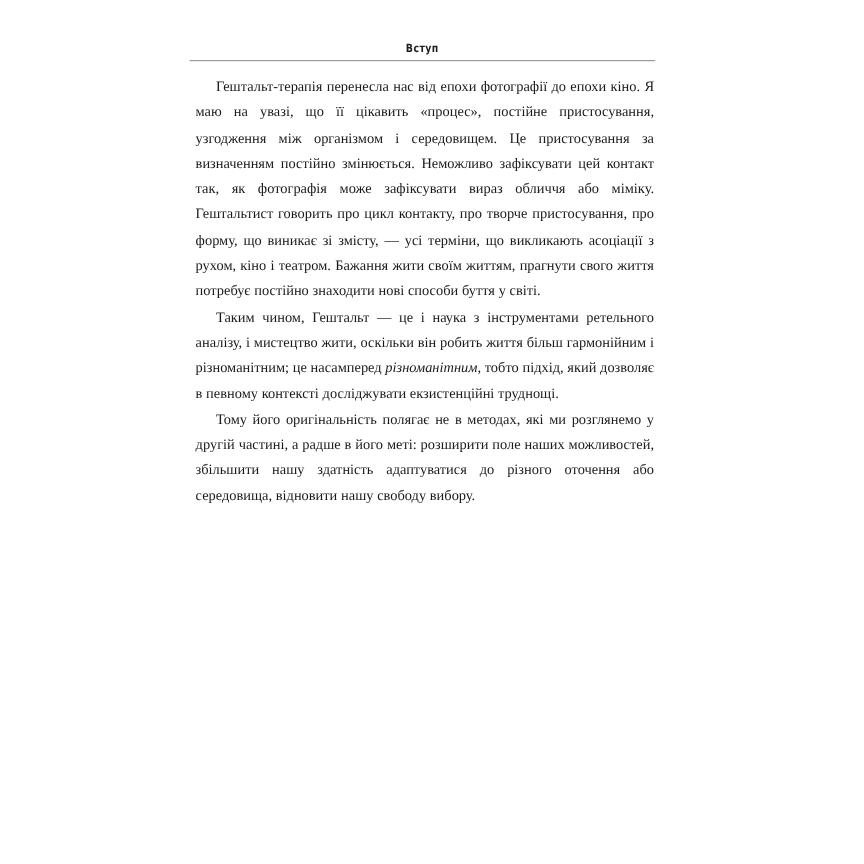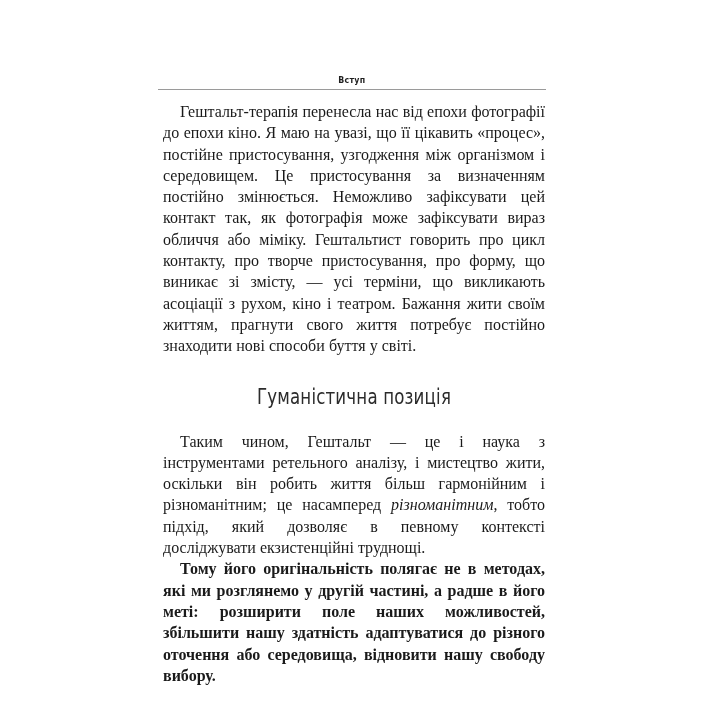--- a/index.html
+++ b/index.html
@@ -17,21 +17,20 @@
     -webkit-font-smoothing: antialiased;
   }
 
   .page {
     position: absolute;
     left: 0;
     top: 0;
     width: 720px;
     height: 516px;
     box-sizing: border-box;
-    margin-top: 39px;
   }
 
   
   .running-head {
     position: absolute;
     left: 158px;
     top: 30px;
     width: 388px;
     text-align: center;
   }
@@ -59,30 +58,29 @@
     position: absolute;
     left: 163px;
     top: 62px;
     width: 382px;
   }
 
   p.body {
     margin: 0;
     text-align: justify;
     text-justify: inter-word;
-    font-size: 16px;
+    font-size: 12px;
     line-height: 21.3px;
     text-indent: 17px;
     color: #1a1a1a;
     hyphens: manual;
     word-spacing: 0.1px;
   }
   p.body + p.body {
     margin-top: 0px;
-    font-weight: bold;
   }
 
   em.it {
     font-style: italic;
   }
 
   
   .section-heading {
     margin: 0;
     text-align: center;
@@ -119,23 +117,20 @@
   <div class="running-head">
     <span class="running-head-title">Вступ</span>
   </div>
 
   <div class="head-rule"></div>
 
   <div class="column">
 
     <p class="body">Гештальт-терапія перенесла нас від епохи фотографії до епохи кіно. Я маю на увазі, що її цікавить «процес», постійне пристосування, узгодження між організмом і середовищем. Це пристосування за визначенням постійно змінюється. Неможливо зафіксувати цей контакт так, як фотографія може зафіксувати вираз обличчя або міміку. Гештальтист говорить про цикл контакту, про творче пристосування, про форму, що виникає зі змісту, — усі терміни, що викликають асоціації з рухом, кіно і театром. Бажання жити своїм життям, прагнути свого життя потребує постійно знаходити нові способи буття у світі.</p>
 
-    <div class="heading-block">
-      <h2 class="section-heading">Гуманістична позиція</h2>
-    </div>
 
     <p class="body"><span>Таким чином, Гештальт — це і наука з інструментами ретельного аналізу, і мистецтво жити, оскільки він робить життя більш гармонійним і різноманітним; це насамперед </span><em class="it">різноманітним</em><span>, тобто підхід, який дозволяє в певному контексті досліджувати екзистенційні труднощі.</span></p>
 
     <p class="body">Тому його оригінальність полягає не в методах, які ми розглянемо у другій частині, а радше в його меті: розширити поле наших можливостей, збільшити нашу здатність адаптуватися до різного оточення або середовища, відновити нашу свободу вибору.</p>
 
 
   </div>
 
 
 </div>

